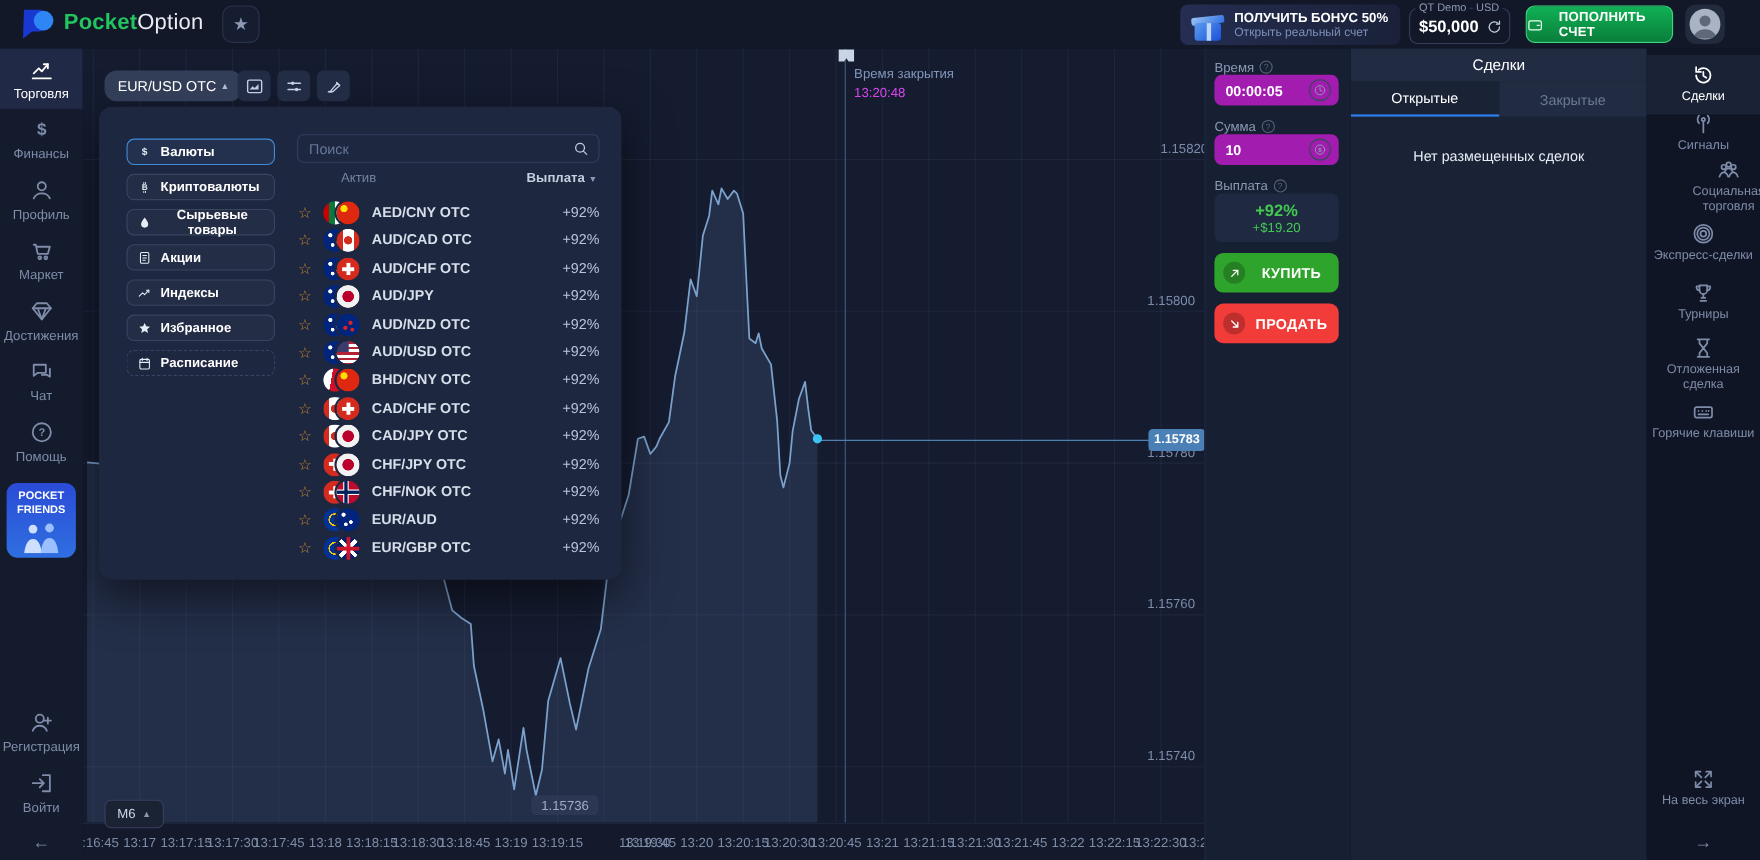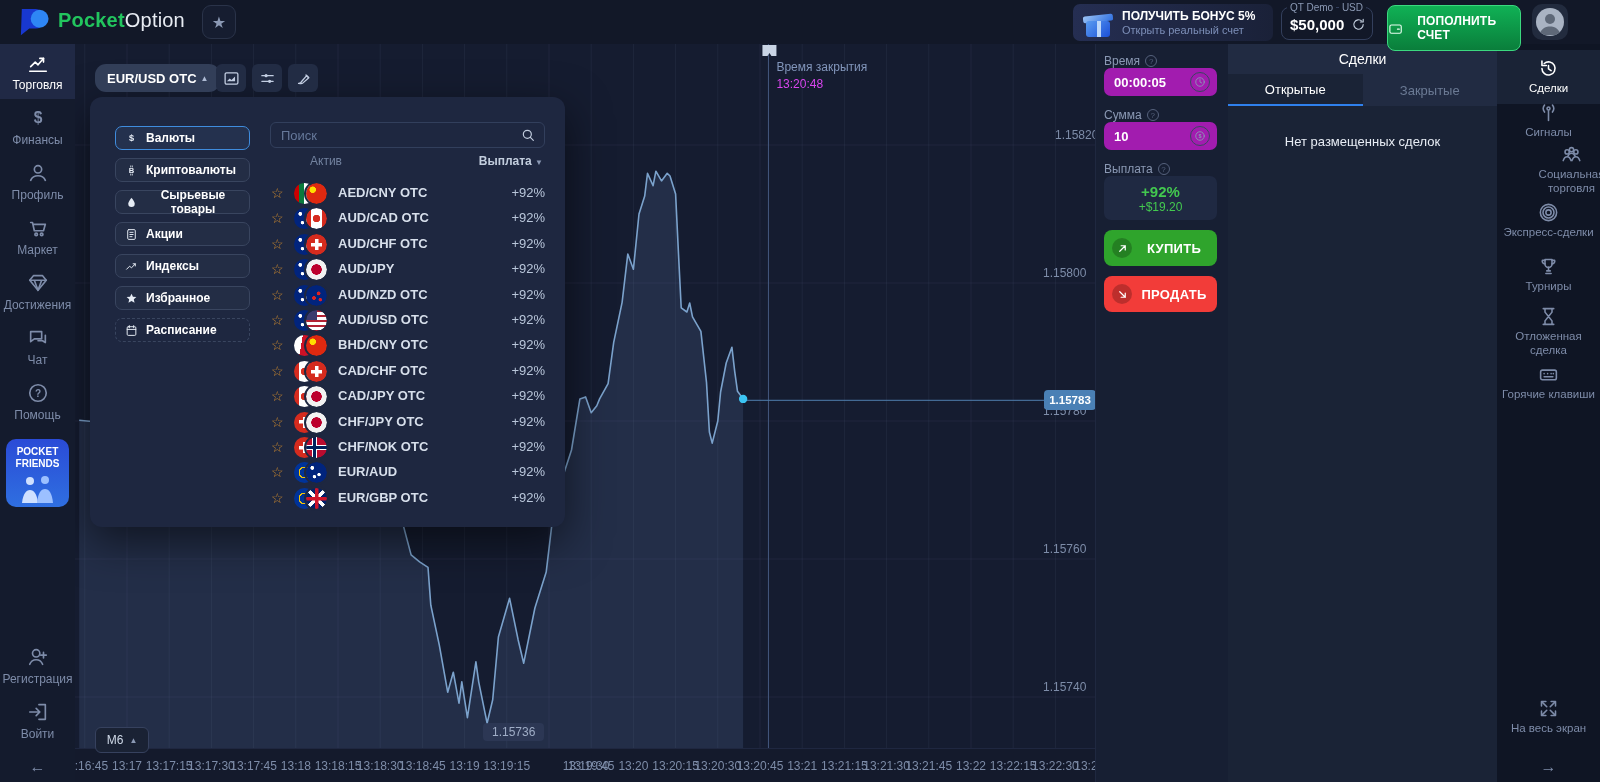--- a/index.html
+++ b/index.html
@@ -20,21 +20,21 @@
   .gift .box{position:absolute;bottom:1px;left:3px;width:24px;height:16px;background:linear-gradient(135deg,#5a9cf0,#1b4fd8);border-radius:3px}
   .gift .lid{position:absolute;bottom:16px;left:0;width:30px;height:7px;background:linear-gradient(135deg,#9cc4f5,#2f6fe0);border-radius:2px;transform:rotate(-6deg)}
   .gift .ribbon{position:absolute;bottom:1px;left:14px;width:4px;height:16px;background:#bcd7fa}
   #bonus-title{font-size:12px;font-weight:bold;color:#fff;line-height:1.25}
   #bonus-sub{font-size:11px;color:#7d8fb8}
   #balance-box{position:absolute;left:1281px;top:7px;width:92px;height:33px;border:1px solid #333f5c;border-radius:8px}
   .bal-tag{position:absolute;top:-6px;font-size:10px;color:#8b99b4;background:#121828;padding:0 3px}
   #bal-acct{left:5px}#bal-cur{right:6px}
   #bal-value{position:absolute;left:8px;top:8px;font-size:15px;font-weight:bold;color:#fff}
   #bal-refresh{position:absolute;right:6px;top:9px;width:15px;height:15px;color:#c2cede;cursor:pointer}
-  #deposit-btn{position:absolute;left:1387px;top:5px;width:134px;height:46px;border-radius:8px;cursor:pointer;
+  #deposit-btn{position:absolute;left:1387px;top:5px;width:134px;height:34px;border-radius:8px;cursor:pointer;
                background:linear-gradient(180deg,#10b155,#0a7e3b);border:1px solid #3bd97f;
                display:flex;align-items:center;justify-content:flex-end;gap:14px}
   #deposit-btn .icon{width:17px;height:17px;color:#eafff2}
   #deposit-label{font-size:12px;font-weight:bold;color:#fff;letter-spacing:.2px}
   #avatar{position:absolute;left:1532px;top:4px;width:36px;height:36px;border-radius:10px;background:#222b3e;display:flex;align-items:center;justify-content:center;cursor:pointer}
   #avatar .circle{width:28px;height:28px;border-radius:50%;background:#a9b3c3;overflow:hidden}
 
   
   #left-sidebar{position:absolute;left:0;top:44px;width:75px;bottom:0;background:#141b2d;z-index:20;display:flex;flex-direction:column}
   .lnav-item{width:75px;padding:8px 2px 7px;display:flex;flex-direction:column;align-items:center;gap:4px;
@@ -60,21 +60,21 @@
   #close-tooltip .t1{color:#8296bb}
   #close-tooltip .t2{color:#d946ef}
   #low-marker{position:absolute;left:408px;top:679px;padding:2px 9px;border-radius:4px;background:rgba(46,58,88,.8);
               color:#9fadc6;font-size:12px;z-index:2}
   #tf-btn{position:absolute;left:20px;top:683px;width:54px;height:26px;border:1px solid #36415e;border-radius:6px;
           background:#1a2234;color:#cfd9e8;font-size:12px;display:flex;align-items:center;justify-content:center;gap:6px;cursor:pointer;z-index:3}
   #tf-btn .caret{font-size:8px;color:#8b99b4}
 
   
   #symbol-btn{position:absolute;left:20px;top:20px;height:28px;padding:0 12px;border-radius:11px;background:#323e58;
-              color:#fff;font-size:13px;font-weight:bold;display:flex;align-items:center;gap:4px;cursor:pointer;z-index:7}
+              color:#fff;font-size:13px;font-weight:normal;display:flex;align-items:center;gap:4px;cursor:pointer;z-index:7}
   #symbol-btn .caret{font-size:8px;color:#aebbd4}
   .tool-btn{position:absolute;top:20px;width:30px;height:28px;border-radius:6px;background:#222c44;color:#c3cee2;
             display:flex;align-items:center;justify-content:center;cursor:pointer;z-index:7}
   .tool-btn .icon{width:17px;height:17px}
 
   
   #asset-panel{position:absolute;left:15px;top:53px;width:475px;height:430px;background:#1e2740;border-radius:12px;
                box-shadow:0 14px 44px rgba(0,0,0,.55);z-index:6}
   .cat-btn{position:absolute;left:25px;width:135px;height:24px;border:1px solid #39455f;border-radius:7px;background:#232d45;
            color:#fff;font-size:12px;font-weight:bold;display:flex;align-items:center;gap:8px;padding:0 9px;cursor:pointer}
@@ -168,21 +168,21 @@
       <span>★</span>
     </div>
 
   <div id="bonus-banner">
     <div class="gift">
         <div class="lid"></div>
         <div class="box"></div>
         <div class="ribbon"></div>
       </div>
     <div>
-      <div id="bonus-title">ПОЛУЧИТЬ БОНУС 5%</div>
+      <div id="bonus-title">ПОЛУЧИТЬ БОНУС 50%</div>
       <div id="bonus-sub">Открыть реальный счет</div>
     </div>
   </div>
 
   <div id="balance-box">
     <span class="bal-tag" id="bal-acct">QT Demo</span>
     <span class="bal-tag" id="bal-cur">USD</span>
     <span id="bal-value">$50,000</span>
     <span id="bal-refresh" class="icon">
         <svg viewBox="0 0 24 24" fill="none" stroke="currentColor" stroke-width="1.8" stroke-linecap="round" stroke-linejoin="round">

